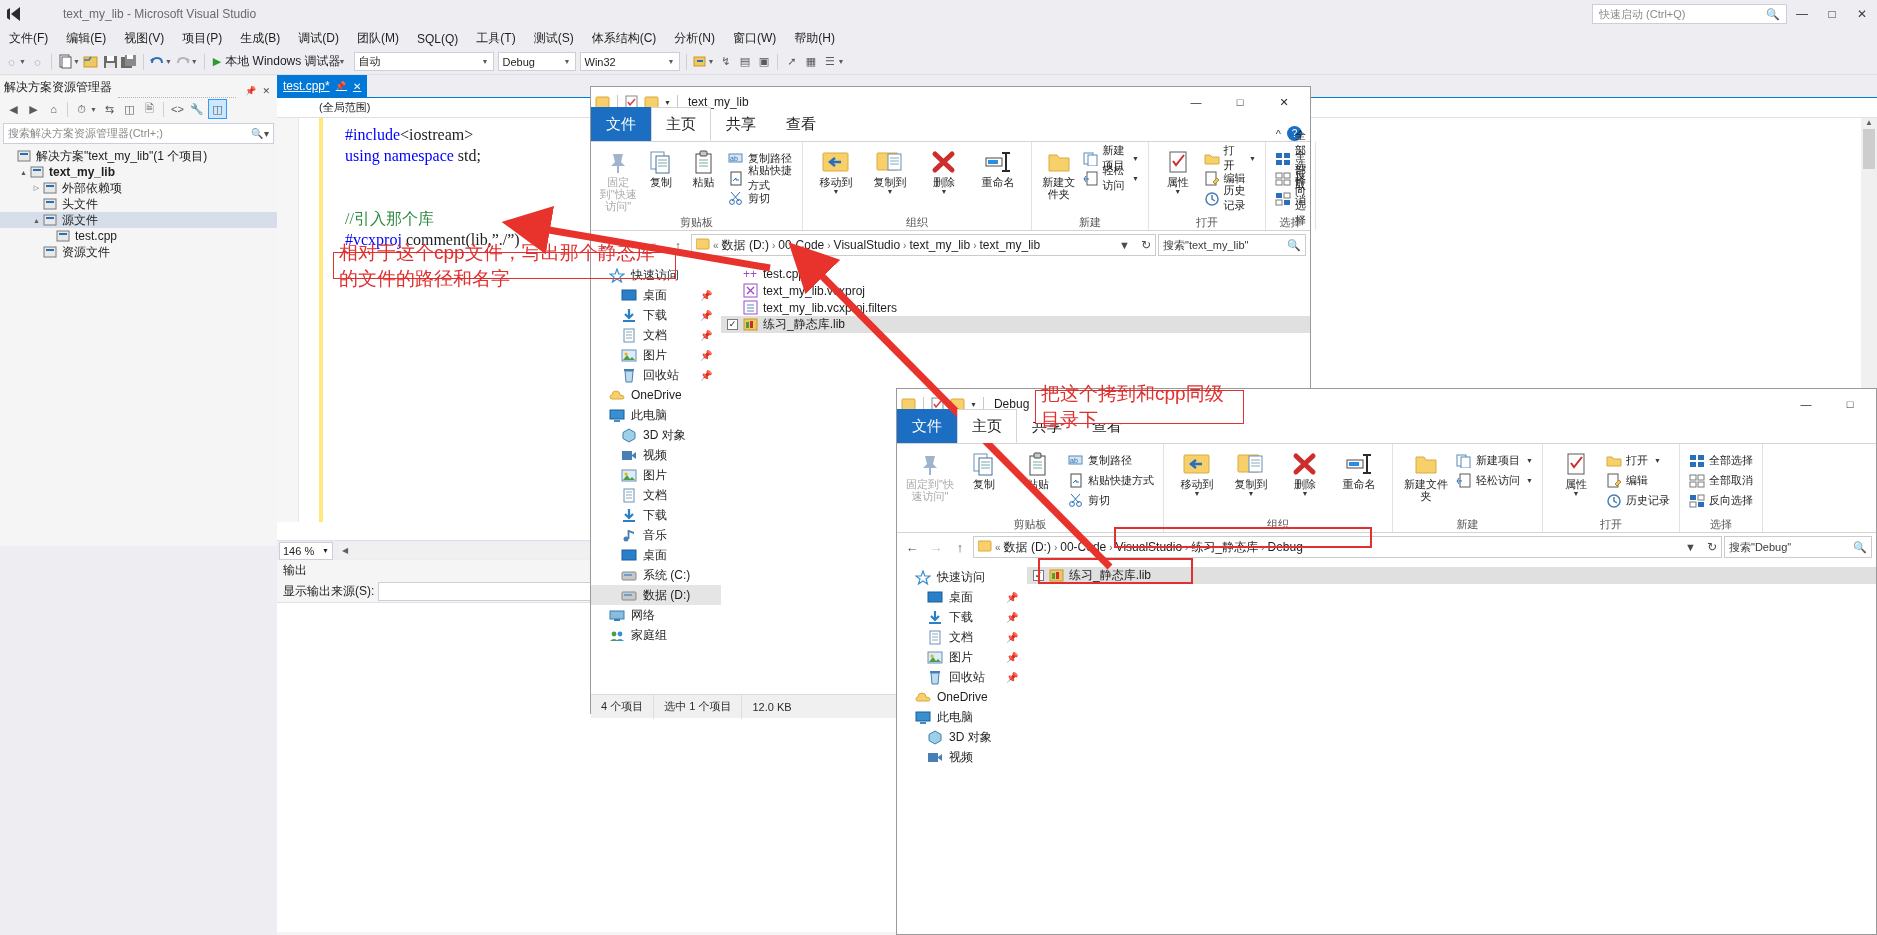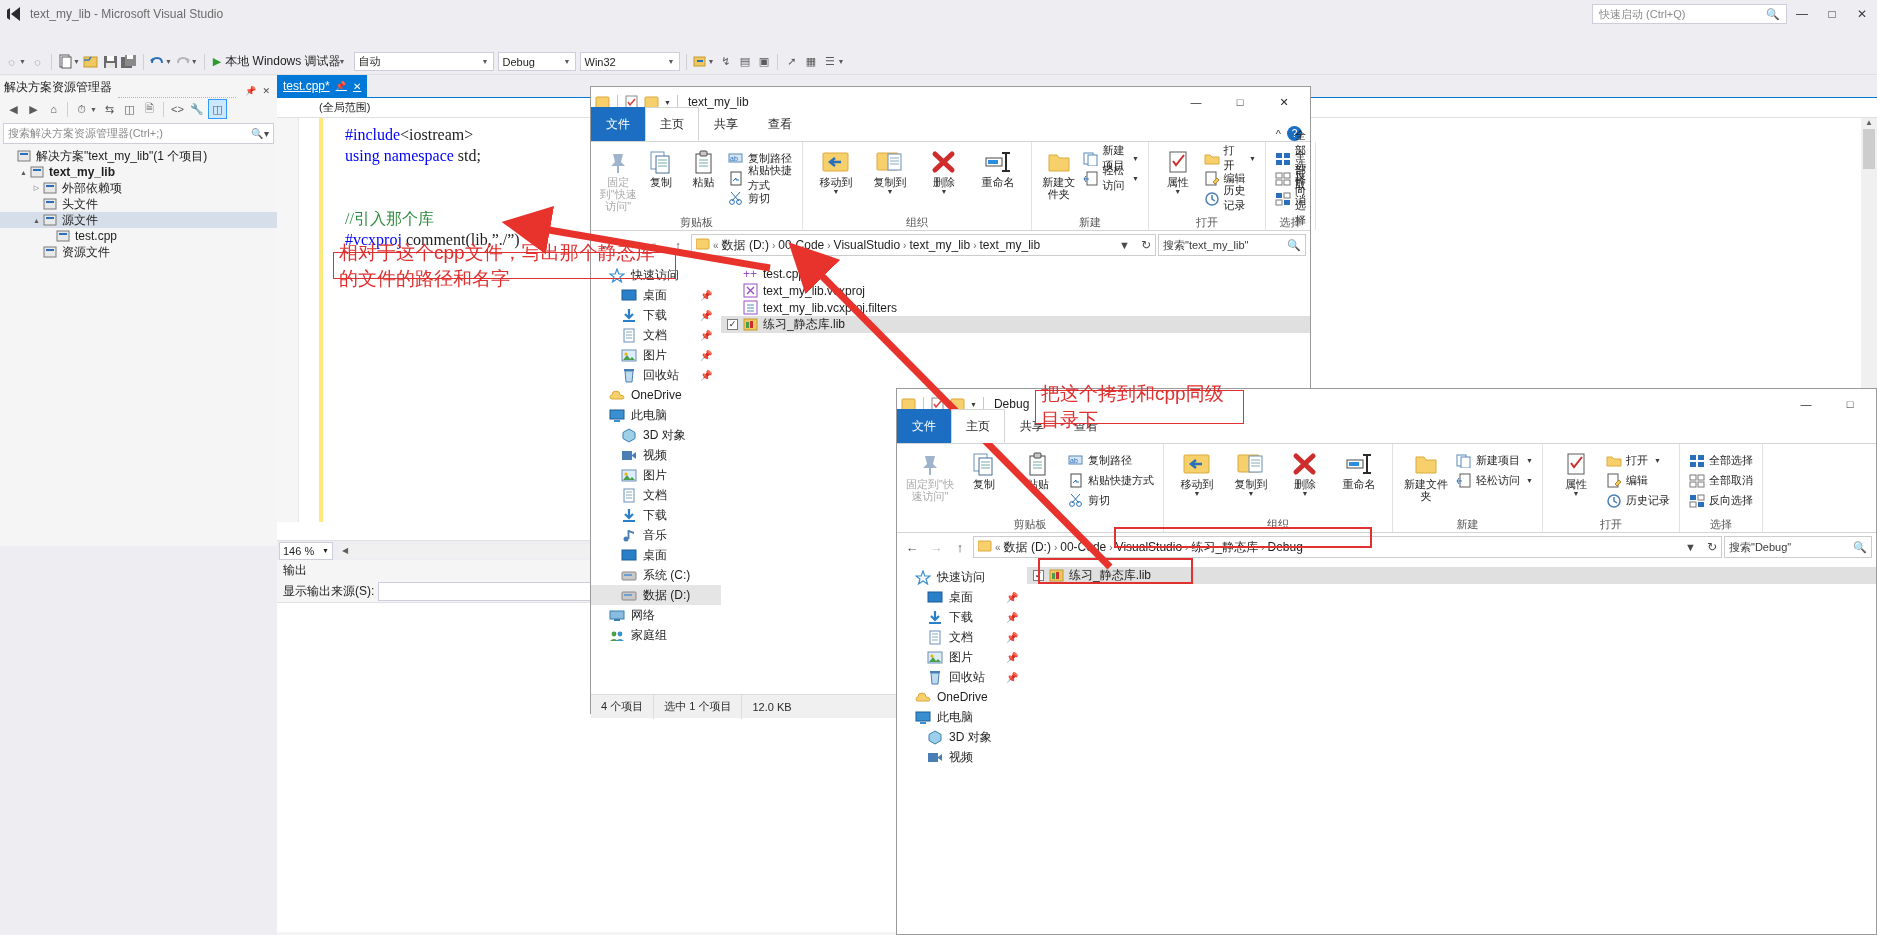--- a/index.html
+++ b/index.html
@@ -7,21 +7,21 @@
   body {
     width:1877px; height:935px; position:relative; overflow:hidden;
     font-family:"Liberation Sans","DejaVu Sans",sans-serif;
     font-size:12px; color:#1e1e1e; background:#ffffff;
   }
 
   
   #vs-shell { position:absolute; inset:0; background:#eeeef2; }
 
   .vs-titlebar { position:absolute; left:0; top:0; width:1877px; height:28px;
-      background:#eeeef2; display:flex; align-items:center; }
+      background:#eeeef2; display:flex; align-items:center;gap:33px; }
   .vs-logo { width:22px; height:22px; margin-left:4px; position:relative; }
   .vs-title-text { font-size:12px; color:#6a6a6a; margin-left:4px; }
   .vs-title-right { margin-left:auto; display:flex; align-items:center; gap:0; }
   .quick-launch { width:195px; height:20px; border:1px solid #cccedb; background:#fff;
       font-size:11px; color:#8a8a8a; padding:2px 6px; display:flex; align-items:center; }
   .quick-launch-ico { margin-left:auto; color:#5a5a5a; font-size:11px; }
   .win-btn { width:30px; height:24px; display:flex; align-items:center; justify-content:center;
       font-size:12px; color:#3a3a3a; }
 
   .vs-menubar { position:absolute; left:0; top:28px; width:1877px; height:21px;
@@ -110,21 +110,21 @@
   .qat { display:flex; align-items:center; gap:4px; }
   .qat-ico { width:16px; height:15px; position:relative; }
   .qat-sep { width:1px; height:14px; background:#c8c8c8; margin:0 2px; }
   .qat-caret { font-size:7px; color:#3a3a3a; }
   .fex-title-text { font-size:12px; color:#1e1e1e; margin-left:8px; }
   .fex-wbtns { margin-left:auto; display:flex; }
   .fex-wbtn { width:44px; height:28px; display:flex; align-items:center; justify-content:center;
       font-size:11px; color:#2a2a2a; }
 
   .fex-tabs { height:24px; display:flex; align-items:flex-end; background:#fff; position:relative; }
-  .fex-tab { height:22px; padding:16px 14px; display:flex; align-items:center; font-size:12px;
+  .fex-tab { height:22px; padding:16px 14px; display:flex; align-items:center; font-size:15px;
       color:#1e1e1e; border:1px solid transparent;margin-top:36px; }
   .fex-tab.file { background:#1b6ec2; color:#fff; height:24px; }
   .fex-tab.on { background:#fff; border:1px solid #d4d4d4; border-bottom-color:#fff; z-index:2; }
   .fex-tabs-right { margin-left:auto; display:flex; align-items:center; gap:6px; padding-right:8px; }
   .fex-help { width:15px; height:15px; border-radius:50%; background:#1b6ec2; color:#fff;
       font-size:10px; display:flex; align-items:center; justify-content:center; }
 
   .ribbon { background:#fff; border-top:1px solid #d4d4d4; border-bottom:1px solid #d4d4d4;
       display:flex; position:relative; }
   .rgroup { display:flex; flex-direction:column; border-right:1px solid #e2e2e2; }
@@ -197,20 +197,36 @@
       <div class="quick-launch">
         <span>快速启动 (Ctrl+Q)</span>
         <span class="quick-launch-ico">🔍</span>
       </div>
       <div class="win-btn">—</div>
       <div class="win-btn">□</div>
       <div class="win-btn">✕</div>
     </div>
   </div>
 
+  <div class="vs-menubar" id="vs-menubar">
+      <div class="vs-menu-item">文件(F)</div>
+      <div class="vs-menu-item">编辑(E)</div>
+      <div class="vs-menu-item">视图(V)</div>
+      <div class="vs-menu-item">项目(P)</div>
+      <div class="vs-menu-item">生成(B)</div>
+      <div class="vs-menu-item">调试(D)</div>
+      <div class="vs-menu-item">团队(M)</div>
+      <div class="vs-menu-item">SQL(Q)</div>
+      <div class="vs-menu-item">工具(T)</div>
+      <div class="vs-menu-item">测试(S)</div>
+      <div class="vs-menu-item">体系结构(C)</div>
+      <div class="vs-menu-item">分析(N)</div>
+      <div class="vs-menu-item">窗口(W)</div>
+      <div class="vs-menu-item">帮助(H)</div>
+    </div>
 
   <div class="vs-toolbar">
     <div class="tb-ico">◌</div>
     <div class="tb-caret">▼</div>
     <div class="tb-ico">◌</div>
     <div class="tb-sep"></div>
     <div class="tb-ico">
       <svg width="15" height="15">
           <rect x="2" y="1" width="9" height="12" fill="#fff" stroke="#5a5a5a"></rect>
           <rect x="4" y="3" width="9" height="11" fill="#fff" stroke="#5a5a5a"></rect>

